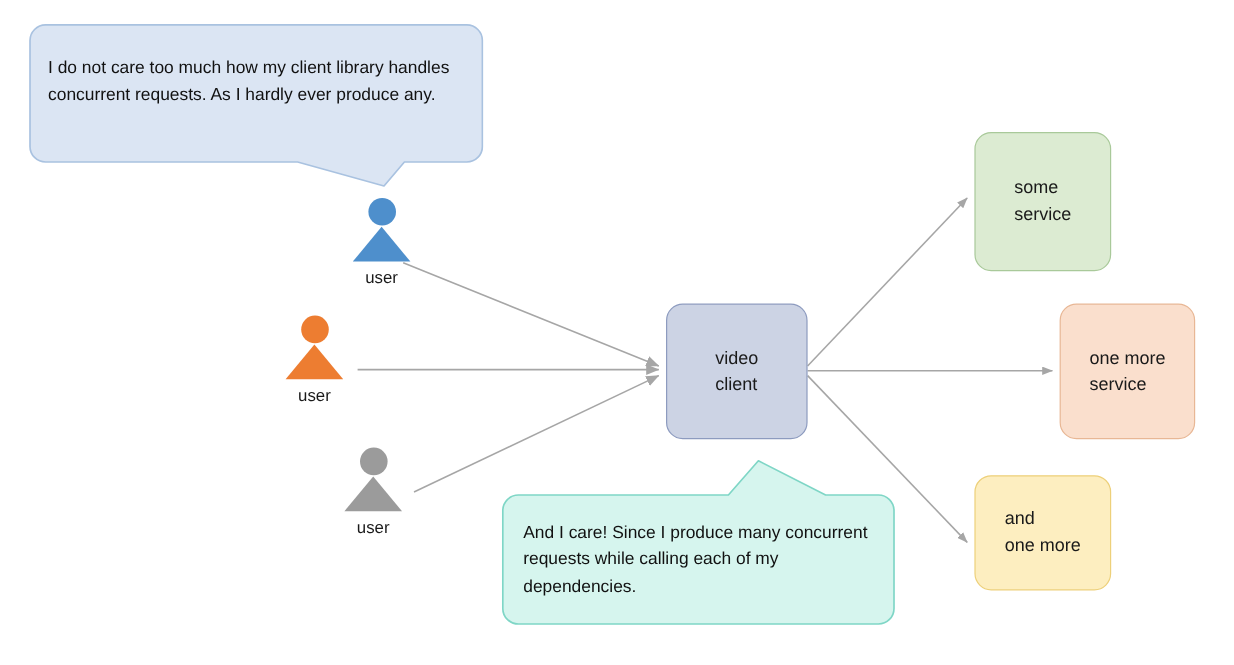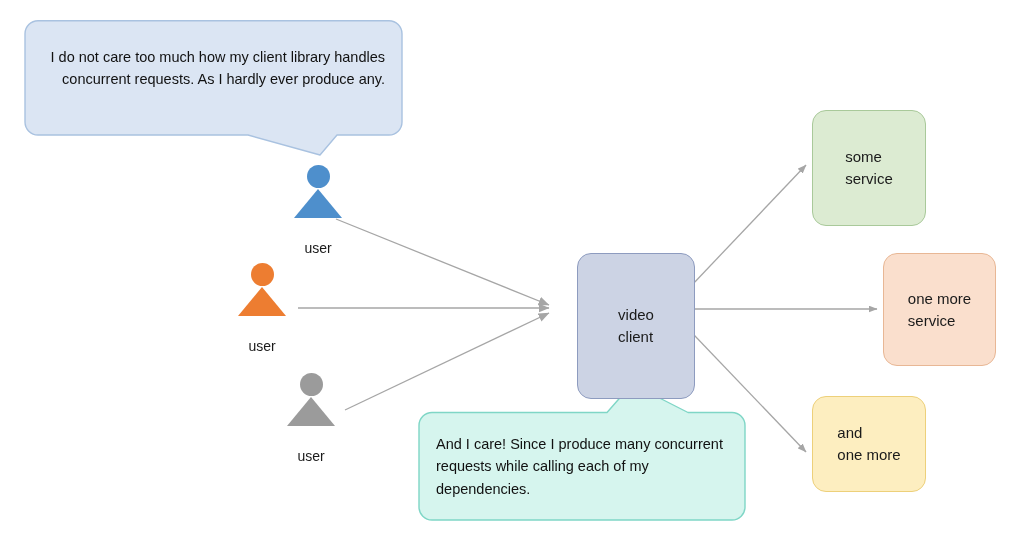--- a/index.html
+++ b/index.html
@@ -34,24 +34,23 @@
     border-radius: 14px;
     font-size: 15px;
     line-height: 1.45;
     color: #1a1a1a;
     border-width: 1.4px;
     border-style: solid;
   }
   .node span { display: block; }
 
   #node-video-server {
-    left: 555px; top: 253px; width: 118px; height: 146px;
+    left: 555px; top: 253px; width: 118px; height: 113px;
     background: #ccd3e4;
     border-color: #8d9bbf;
-    margin-left: 22px;
   }
   #node-some-service {
     left: 812px; top: 110px; width: 114px; height: 116px;
     background: #dcebd2;
     border-color: #a9c99a;
   }
   #node-one-more-service {
     left: 883px; top: 253px; width: 113px; height: 113px;
     background: #fadfcd;
     border-color: #e8b795;
@@ -74,21 +73,21 @@
   }
   .actor .body {
     width: 0; height: 0;
     margin: 1px auto 0 auto;
     border-left: 24px solid transparent;
     border-right: 24px solid transparent;
     border-bottom-width: 29px;
     border-bottom-style: solid;
   }
   .actor .caption {
-    margin-top: 22px;
+    margin-top: 5px;
     font-size: 14px;
     color: #1a1a1a;
   }
   #actor-user-1 { left: 283px; top: 165px; }
   #actor-user-1 .head { background: #4e8fcc; }
   #actor-user-1 .body { border-bottom-color: #4e8fcc; }
   #actor-user-2 { left: 227px; top: 263px; }
   #actor-user-2 .head { background: #ed7d31; }
   #actor-user-2 .body { border-bottom-color: #ed7d31; }
   #actor-user-3 { left: 276px; top: 373px; }
@@ -100,21 +99,21 @@
     box-sizing: border-box;
   }
   .bubble .bubble-text {
     position: absolute;
     font-size: 14.5px;
     line-height: 1.55;
     color: #111111;
     white-space: pre-line;
   }
   #bubble-client {
-    left: 24px; top: 20px; width: 436px; height: 136px; text-align: right;
+    left: 24px; top: 20px; width: 436px; height: 136px;
   }
   #bubble-client .bubble-text {
     left: 16px; top: 26px; width: 345px;
   }
   #bubble-server {
     left: 418px; top: 383px; width: 395px; height: 138px;
   }
   #bubble-server .bubble-text {
     left: 18px; top: 50px; width: 300px;
   }

